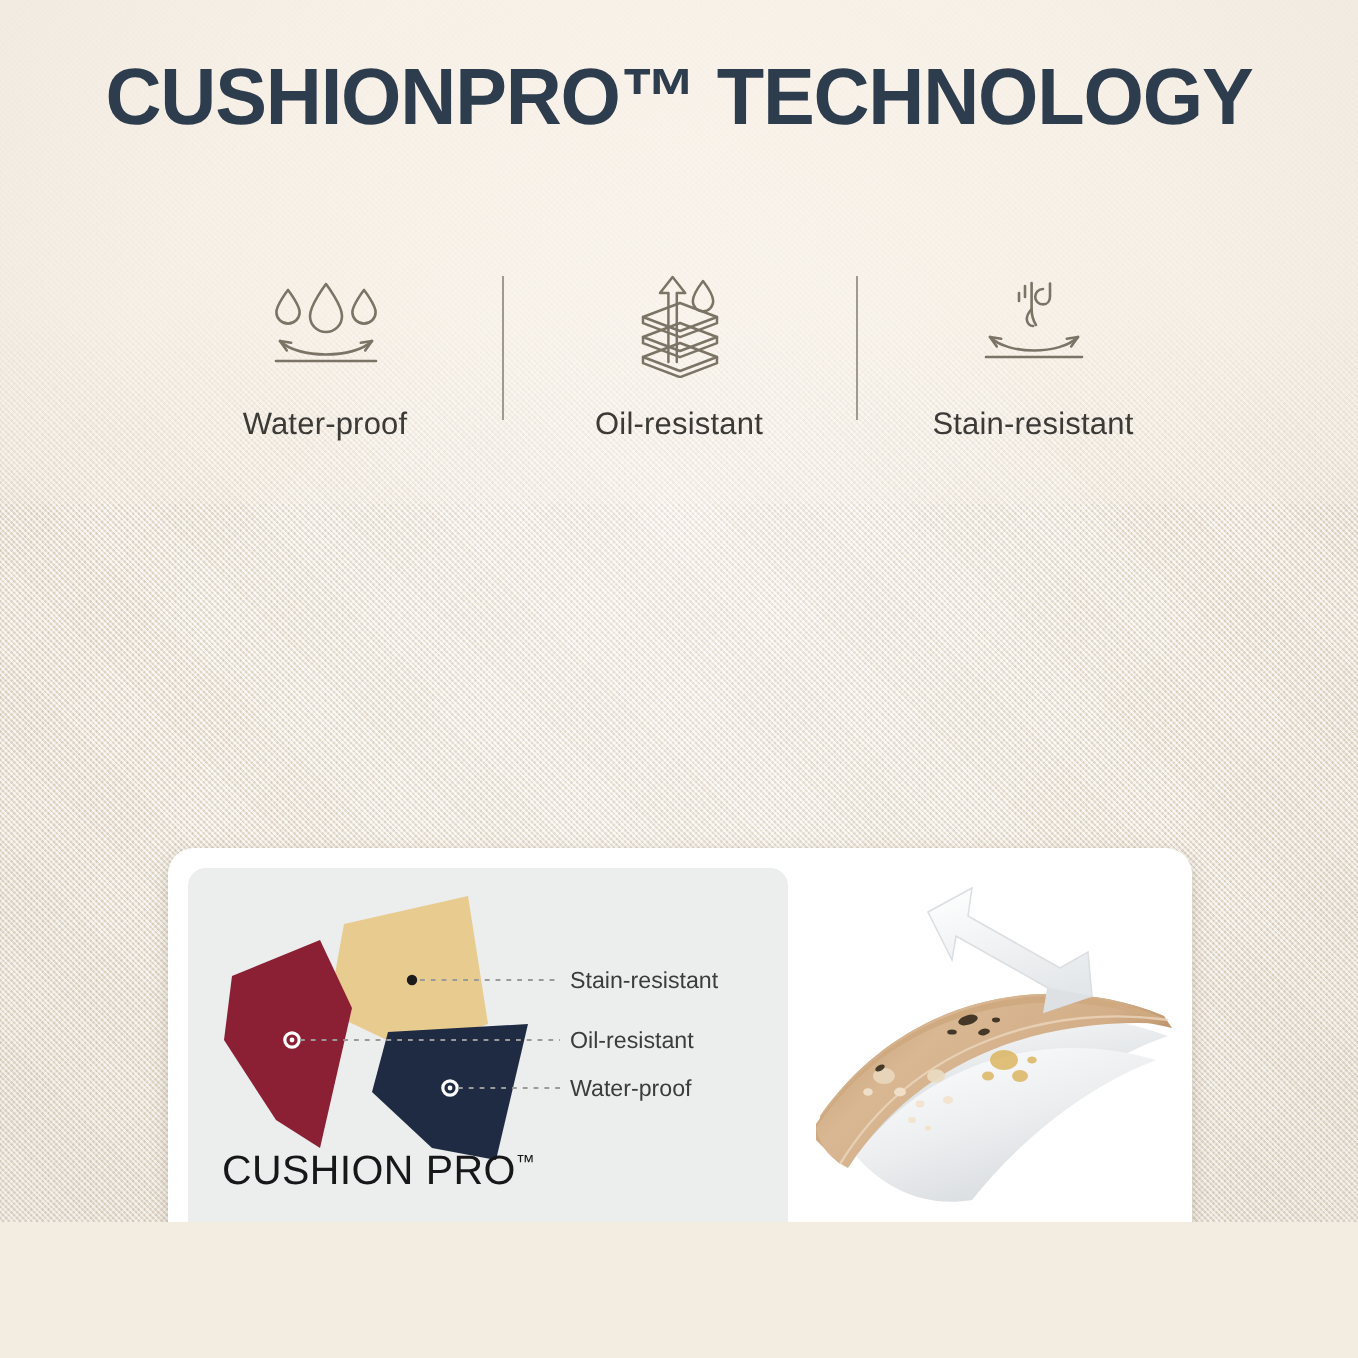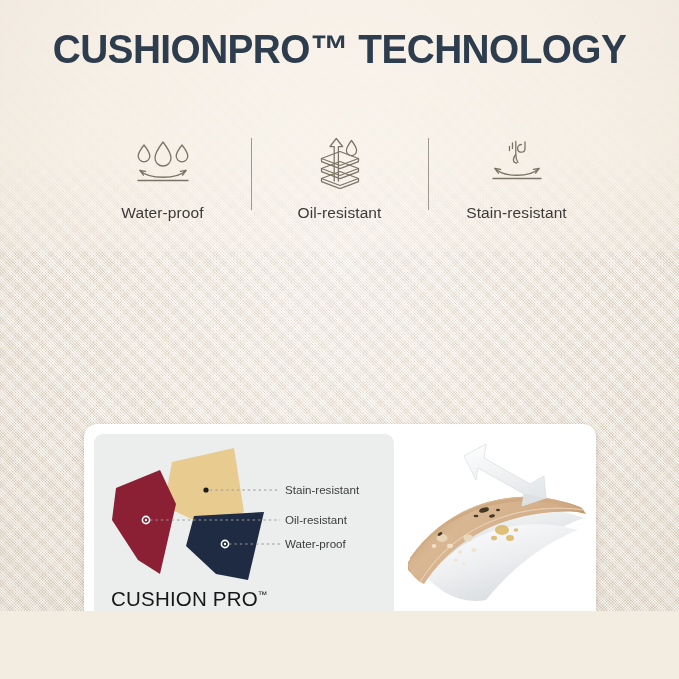--- a/index.html
+++ b/index.html
@@ -152,21 +152,21 @@
     margin: 10px 0 10px 10px;
     background: #eceded;
     border-radius: 9px;
     overflow: hidden;
     flex: 0 0 300px;
   }
   .logo-panel svg { display: block; }
   .wordmark {
     position: absolute;
     left: 17px;
-    bottom: 11px;
+    bottom: 24px;
     font-family: "Liberation Sans", sans-serif;
     font-size: 20.5px;
     color: #17171a;
     letter-spacing: 0.2px;
     white-space: nowrap;
   }
   .wordmark .tm {
     font-size: 9.5px;
     vertical-align: 8px;
     letter-spacing: 0;

